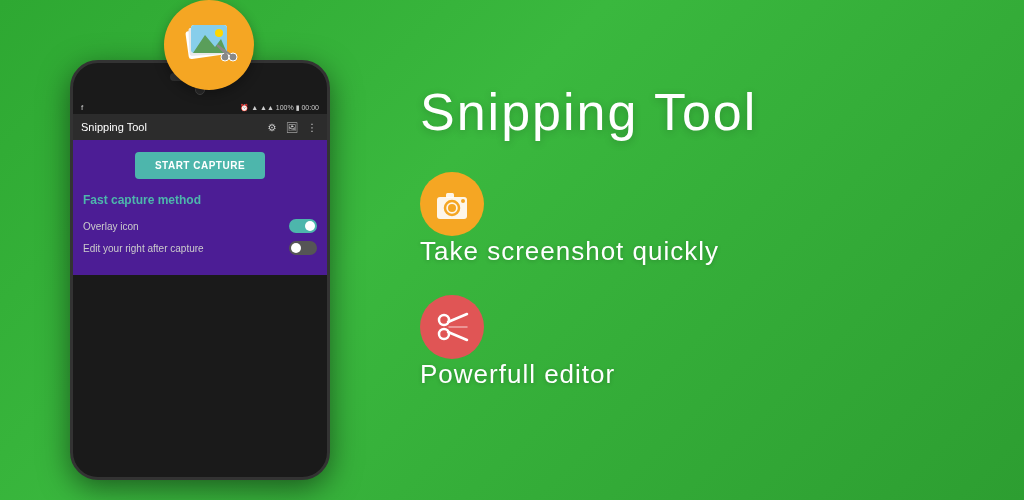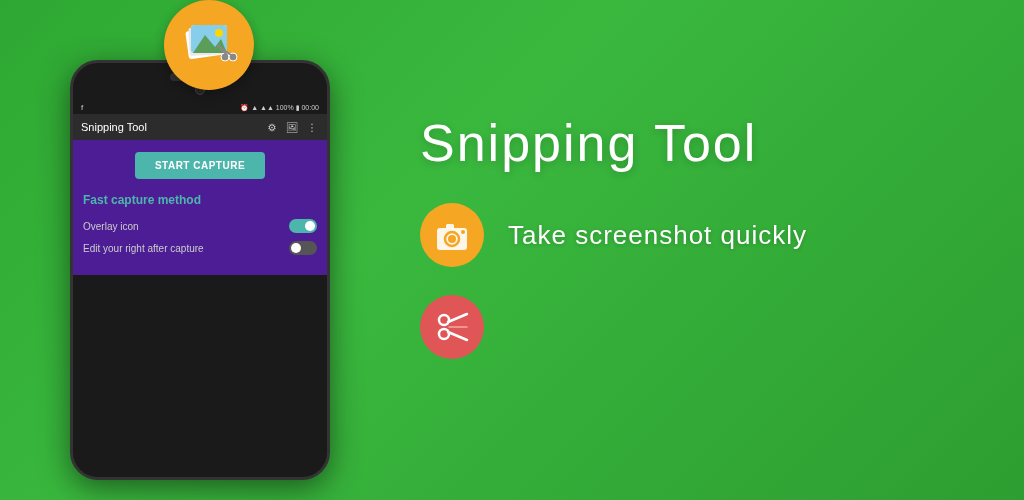--- a/index.html
+++ b/index.html
@@ -196,22 +196,22 @@
       color: white;
       font-size: 52px;
       font-weight: 300;
       letter-spacing: 2px;
       margin-bottom: 30px;
       text-shadow: 0 2px 8px rgba(0,0,0,0.2);
     }
 
     .feature-item {
       display: flex;
-      align-items: center;
       margin-bottom: 28px;
+      flex-direction: column;
     }
 
     .feature-icon {
       width: 64px;
       height: 64px;
       border-radius: 50%;
       display: flex;
       align-items: center;
       justify-content: center;
       margin-right: 24px;
@@ -315,14 +315,15 @@
     <div class="feature-icon scissors">
 
       <svg width="38" height="38" viewBox="0 0 38 38" xmlns="http://www.w3.org/2000/svg">
         <circle cx="11" cy="12" r="5" fill="none" stroke="white" stroke-width="2.5"></circle>
         <circle cx="11" cy="26" r="5" fill="none" stroke="white" stroke-width="2.5"></circle>
         <line x1="15" y1="14" x2="34" y2="6" stroke="white" stroke-width="2.5" stroke-linecap="round"></line>
         <line x1="15" y1="24" x2="34" y2="32" stroke="white" stroke-width="2.5" stroke-linecap="round"></line>
         <line x1="16" y1="19" x2="34" y2="19" stroke="white" stroke-width="1.5" stroke-linecap="round" opacity="0.5"></line>
       </svg>
     </div>
+    <span class="feature-text">Powerfull  editor</span>
   </div>
 </div>
 
 </body></html>

